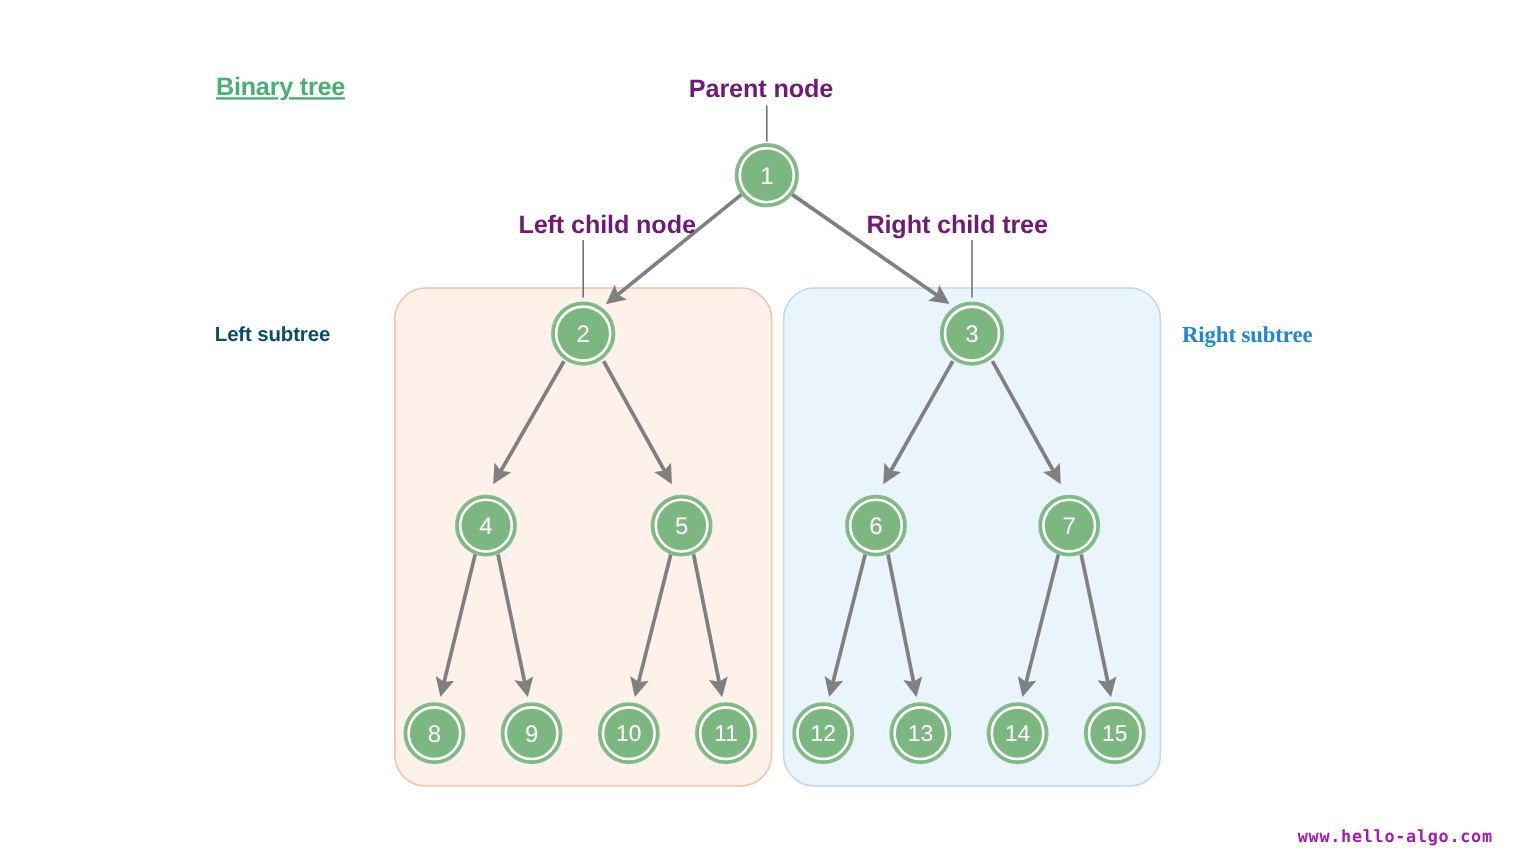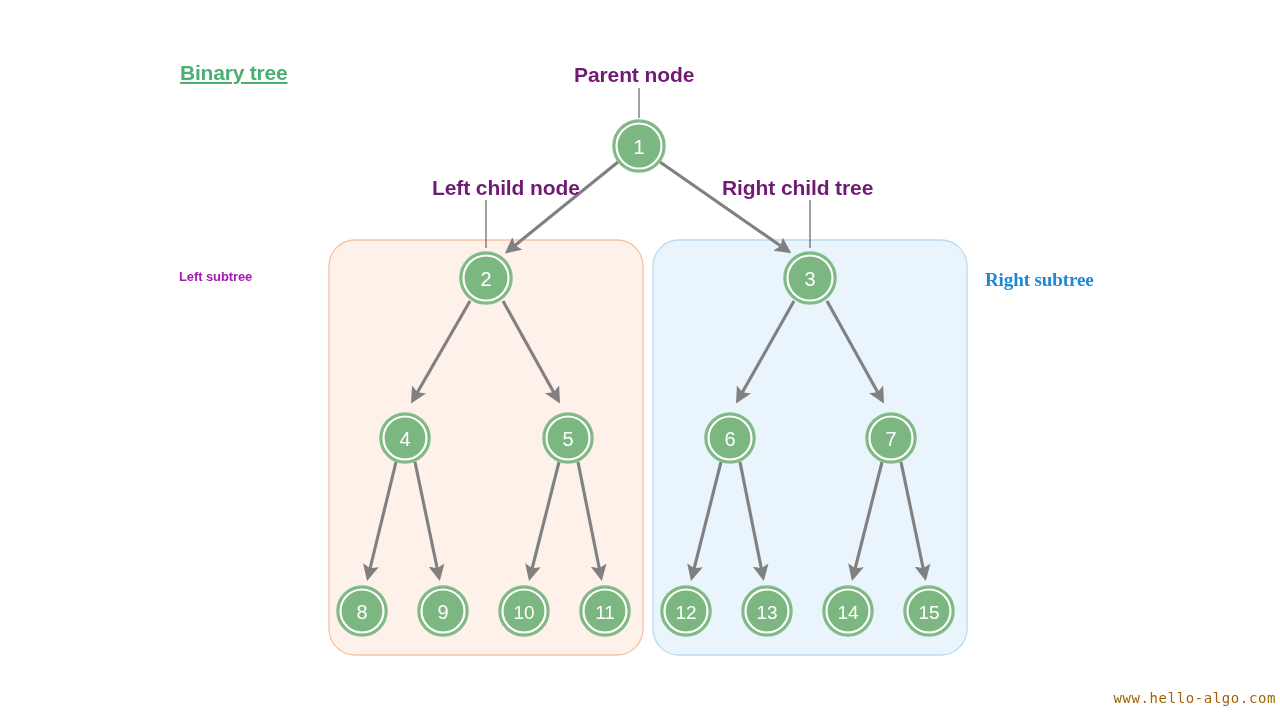--- a/index.html
+++ b/index.html
@@ -36,40 +36,41 @@
     color: #4caf72;
     letter-spacing: -0.2px;
     text-decoration: underline;
   }
   .lbl-dark {
     font-size: 21px;
     color: #701a75;
     letter-spacing: -0.1px;
   }
   .lbl-left-sub {
-    font-size: 13px;
-    color: #a21caf;
+    font-size: 17px;
+    color: #0c4a6e;
     letter-spacing: -0.1px;
     text-align: center;
   }
   .lbl-right-sub {
     font-size: 19px;
     color: #1e88d4;
     letter-spacing: -0.1px;
     font-family: Liberation Serif, serif;
   }
   .watermark {
     position: absolute;
-    right: 4px;
+    right: 36px;
     bottom: 14px;
     font-family: "DejaVu Sans Mono", "Liberation Mono", monospace;
     font-size: 14px;
-    color: #a16207;
+    color: #a21caf;
     letter-spacing: 0.6px;
     white-space: nowrap;
+    font-weight: bold;
   }
   .node-num {
     font-family: "Liberation Sans", sans-serif;
     font-size: 20px;
     fill: #ffffff;
     font-weight: 400;
     text-anchor: middle;
     dominant-baseline: central;
   }
   .node-num.small {

